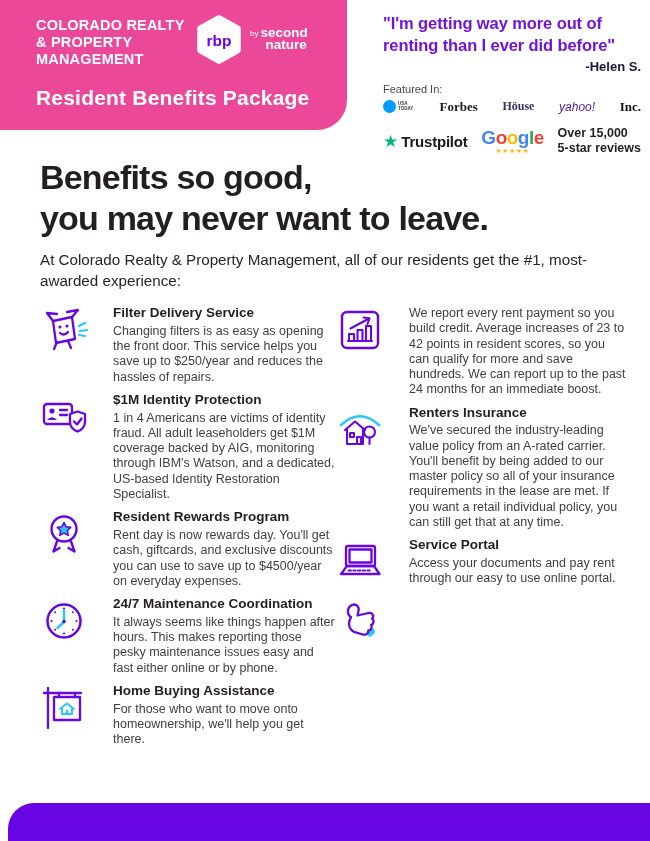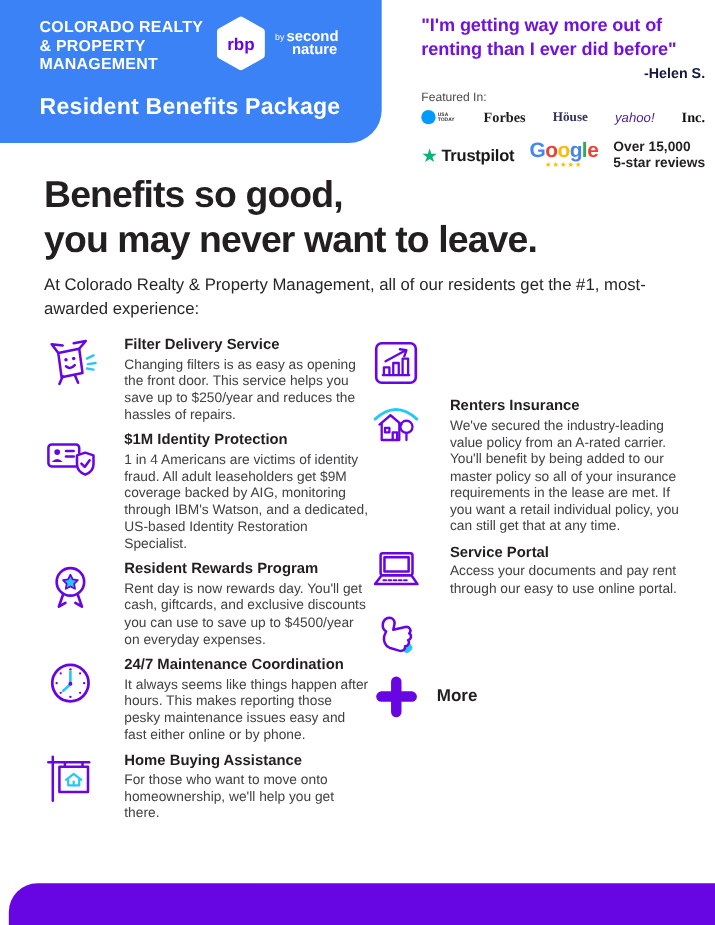--- a/index.html
+++ b/index.html
@@ -4,21 +4,21 @@
 <style>
   html,body{margin:0;padding:0;}
   body{
     width:650px;height:841px;position:relative;background:#ffffff;
     font-family:"Liberation Sans",sans-serif;overflow:hidden;
     -webkit-font-smoothing:antialiased;
   }
   
   .header-block{
     position:absolute;left:0;top:0;width:347px;height:130px;
-    background:#3b82f6;border-bottom-right-radius:30px;
+    background:#ec4899;border-bottom-right-radius:30px;
   }
   .company-name{
     position:absolute;left:36px;top:17px;width:155px;
     color:#fff;font-weight:bold;font-size:14.5px;line-height:1.18;letter-spacing:.2px;
   }
   .logo-cluster{position:absolute;left:190px;top:12px;width:58px;height:58px;}
   .by-sn{position:absolute;left:250px;top:27px;display:flex;color:#fff;align-items:flex-start;}
   .by-sn .by{font-size:8px;margin-top:2px;margin-right:2px;}
   .by-sn .sn{display:flex;flex-direction:column;font-weight:bold;font-size:13.5px;line-height:.92;}
   .by-sn .sn span:nth-child(2){padding-left:5px;}
@@ -172,21 +172,21 @@
               <path d="M20 22 h7"></path>
           </g>
           <circle cx="12" cy="18" r="2.6" fill="#6706E3"></circle>
           <path d="M7 27 Q12 21.5 17 27 Z" fill="#6706E3"></path>
           <path d="M30 21 L37.5 18.5 L45 21 L45 29 Q45 35.5 37.5 38.5 Q30 35.5 30 29 Z" fill="#ffffff" stroke="#6706E3" stroke-width="2.3" stroke-linejoin="round"></path>
           <path d="M34 28.5 L37 31.5 L41.5 25.5" stroke="#6706E3" stroke-width="2.3" fill="none" stroke-linecap="round" stroke-linejoin="round"></path>
         </svg>
       </span>
       <div class="btext">
         <div class="btitle">$1M Identity Protection</div>
-        <div class="bdesc">1 in 4 Americans are victims of identity fraud. All adult leaseholders get $9M coverage backed by AIG, monitoring through IBM's Watson, and a dedicated, US-based Identity Restoration Specialist.</div>
+        <div class="bdesc">1 in 4 Americans are victims of identity fraud. All adult leaseholders get $1M coverage backed by AIG, monitoring through IBM's Watson, and a dedicated, US-based Identity Restoration Specialist.</div>
       </div>
     </div>
 
     <div class="bitem">
       <span class="bicon">
         <svg viewBox="0 0 48 48" width="48" height="48">
           <circle cx="24" cy="19" r="12.5" stroke="#6706E3" stroke-width="2.4" fill="none"></circle>
           <path d="M24 12.5 l2.1 4.2 4.6 .7 -3.3 3.3 .8 4.6 -4.2 -2.2 -4.2 2.2 .8 -4.6 -3.3 -3.3 4.6 -.7 Z" fill="#29C7F5" stroke="#6706E3" stroke-width="1.6" stroke-linejoin="round"></path>
           <g stroke="#6706E3" stroke-width="2.4" fill="none" stroke-linecap="round" stroke-linejoin="round">
             <path d="M17.5 30 L13.5 41.5 L19.5 38"></path>
@@ -262,20 +262,21 @@
             <path d="M13 35 V28 h5 v7"></path>
             <path d="M21.5 35 V24 h5 v11"></path>
             <path d="M30 35 V20 h5 v15"></path>
             <path d="M12 35 H36"></path>
             <path d="M14.5 22.5 L33 12.5"></path>
             <path d="M27.5 11.5 L33.5 12.3 L31.5 18"></path>
           </g>
         </svg>
       </span>
       <div class="btext">
+        <div class="bdesc">We report every rent payment so you build credit. Average increases of 23 to 42 points in resident scores, so you can qualify for more and save hundreds. We can report up to the past 24 months for an immediate boost.</div>
       </div>
     </div>
 
     <div class="bitem">
       <span class="bicon">
         <svg viewBox="0 0 48 48" width="48" height="48">
           <path d="M5 19 Q24 1.5 43 19" stroke="#29C7F5" stroke-width="2.6" fill="none" stroke-linecap="round"></path>
           <g stroke="#6706E3" stroke-width="2.1" fill="none" stroke-linecap="round" stroke-linejoin="round">
             <path d="M9 24 L19 15.5 L29 24"></path>
             <path d="M11 23 V38 H27 V23"></path>
@@ -311,26 +312,17 @@
 
     <div class="bitem">
       <span class="bicon">
         <svg viewBox="0 0 48 48" width="48" height="48">
           <rect x="27" y="27" width="9" height="16" rx="3.5" fill="#29C7F5" transform="rotate(-42 31.5 35)"></rect>
           <path d="M15 23 C10.5 20.5 11 12.5 16.5 10.8 C20.5 9.6 23.5 13 22.5 17 L21.5 21.5 L32.5 19 C36.5 18.2 38.5 22.2 36 24.7 C38.5 26 38 30 35 31 C36.8 33 35.3 36.3 32.2 36.6 C32.8 39.4 30 41.4 26.8 40.5 L18 37.8 C14 36.4 12.5 31.5 13.2 27.5 Z" stroke="#6706E3" stroke-width="2.3" fill="#ffffff" stroke-linejoin="round" stroke-linecap="round"></path>
         </svg>
       </span>
     </div>
 
-    <div class="more-row">
-      <span class="bicon">
-        <svg viewBox="0 0 48 48" width="48" height="48">
-          <rect x="19.5" y="6" width="9.5" height="37" rx="4.75" fill="#6706E3"></rect>
-          <rect x="6" y="19.5" width="37" height="9.5" rx="4.75" fill="#6706E3"></rect>
-        </svg>
-      </span>
-      <span class="more-label">More</span>
-    </div>
 
   </div>
 </div>
 
 <div class="bottom-bar"></div>
 
 </body></html>

